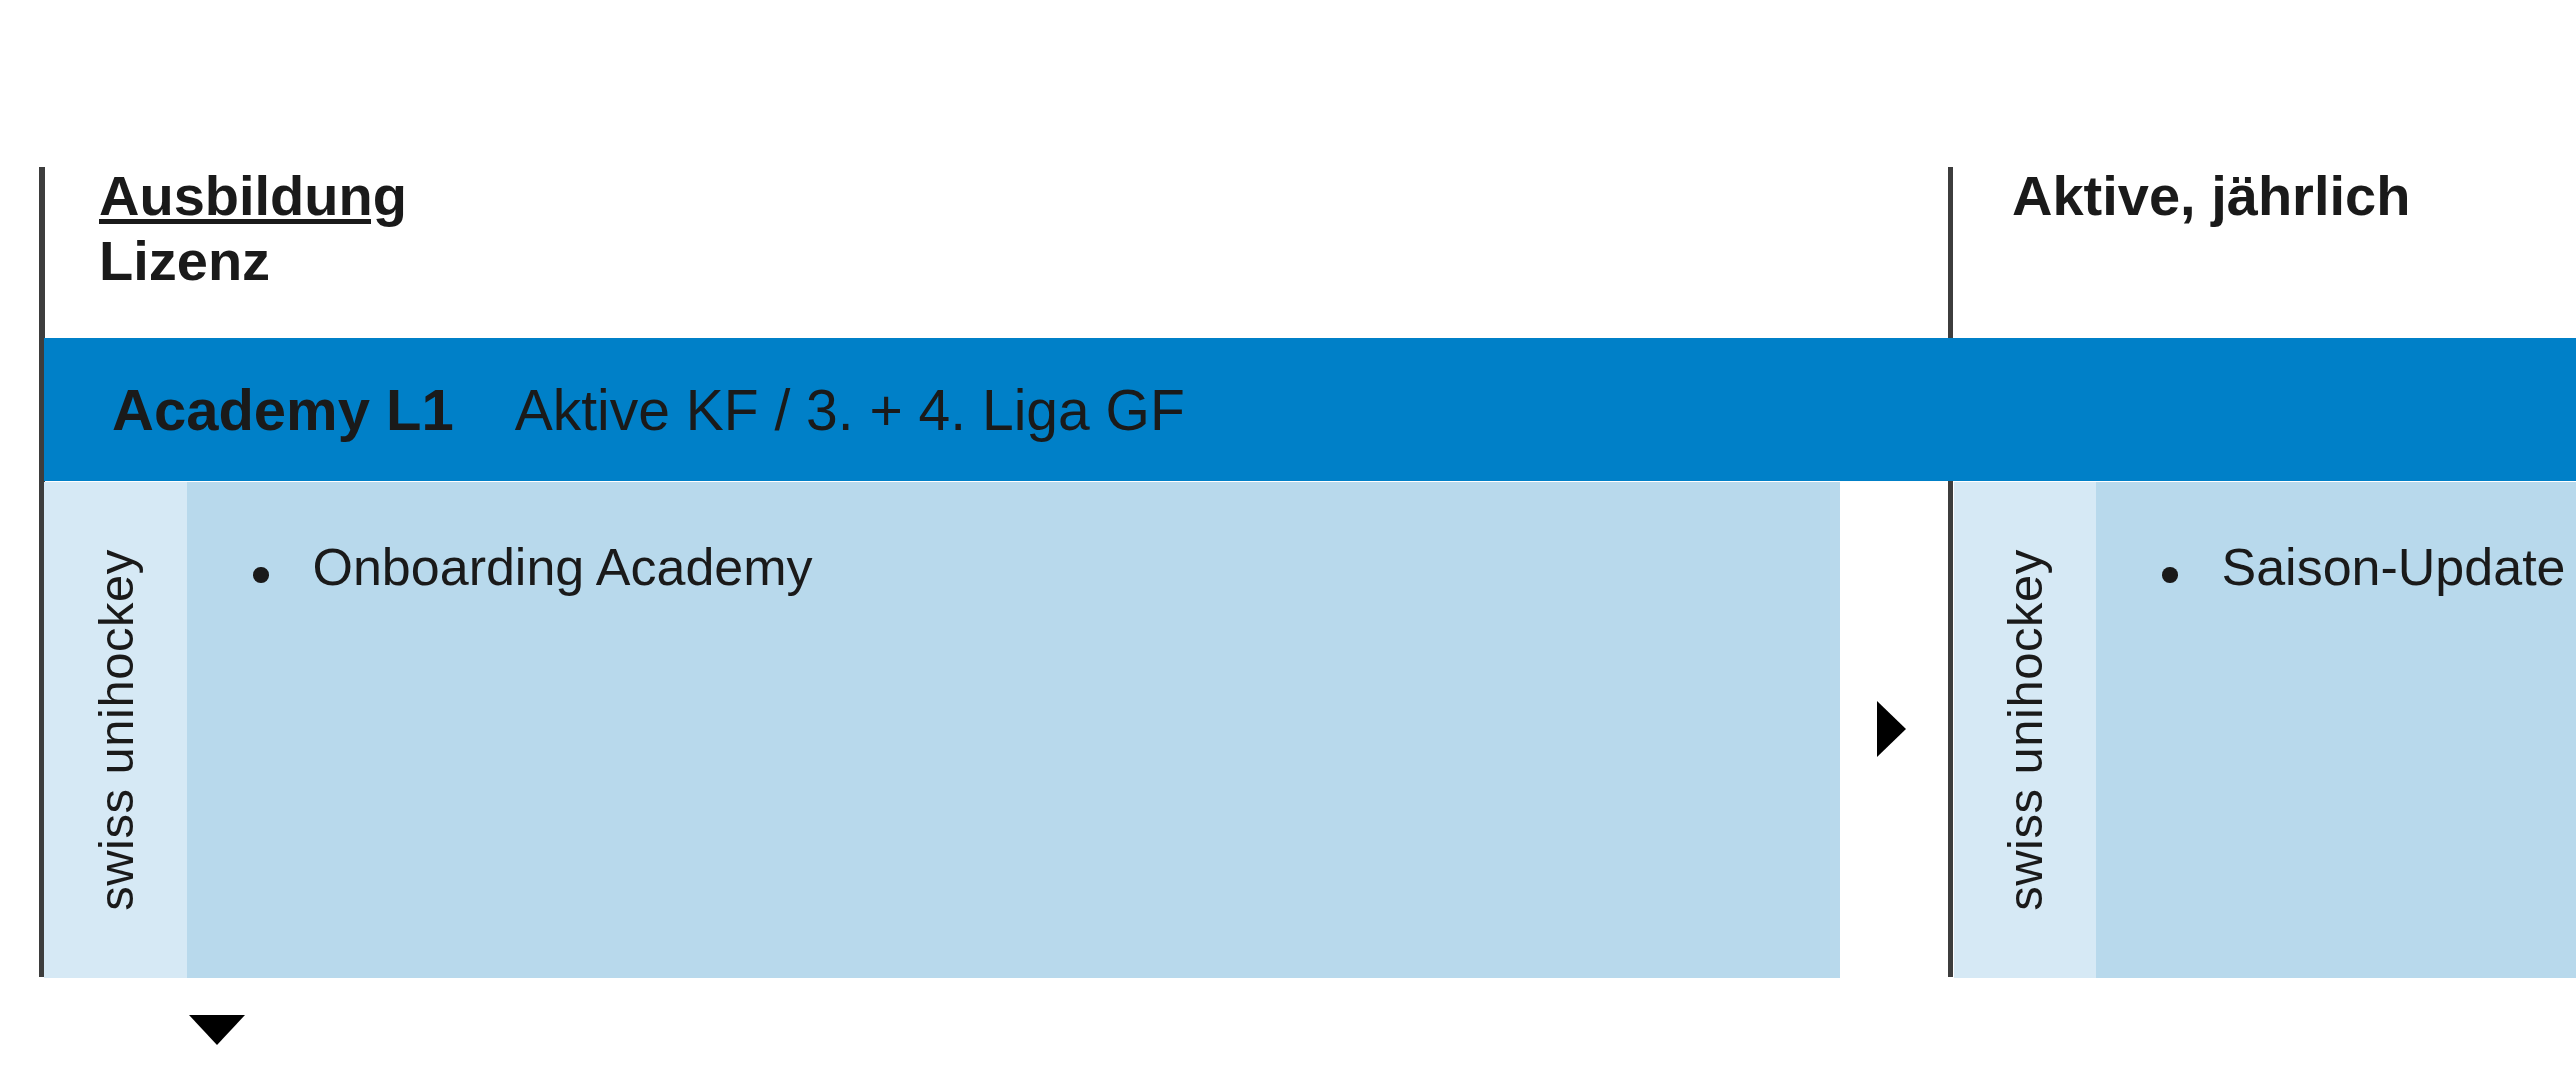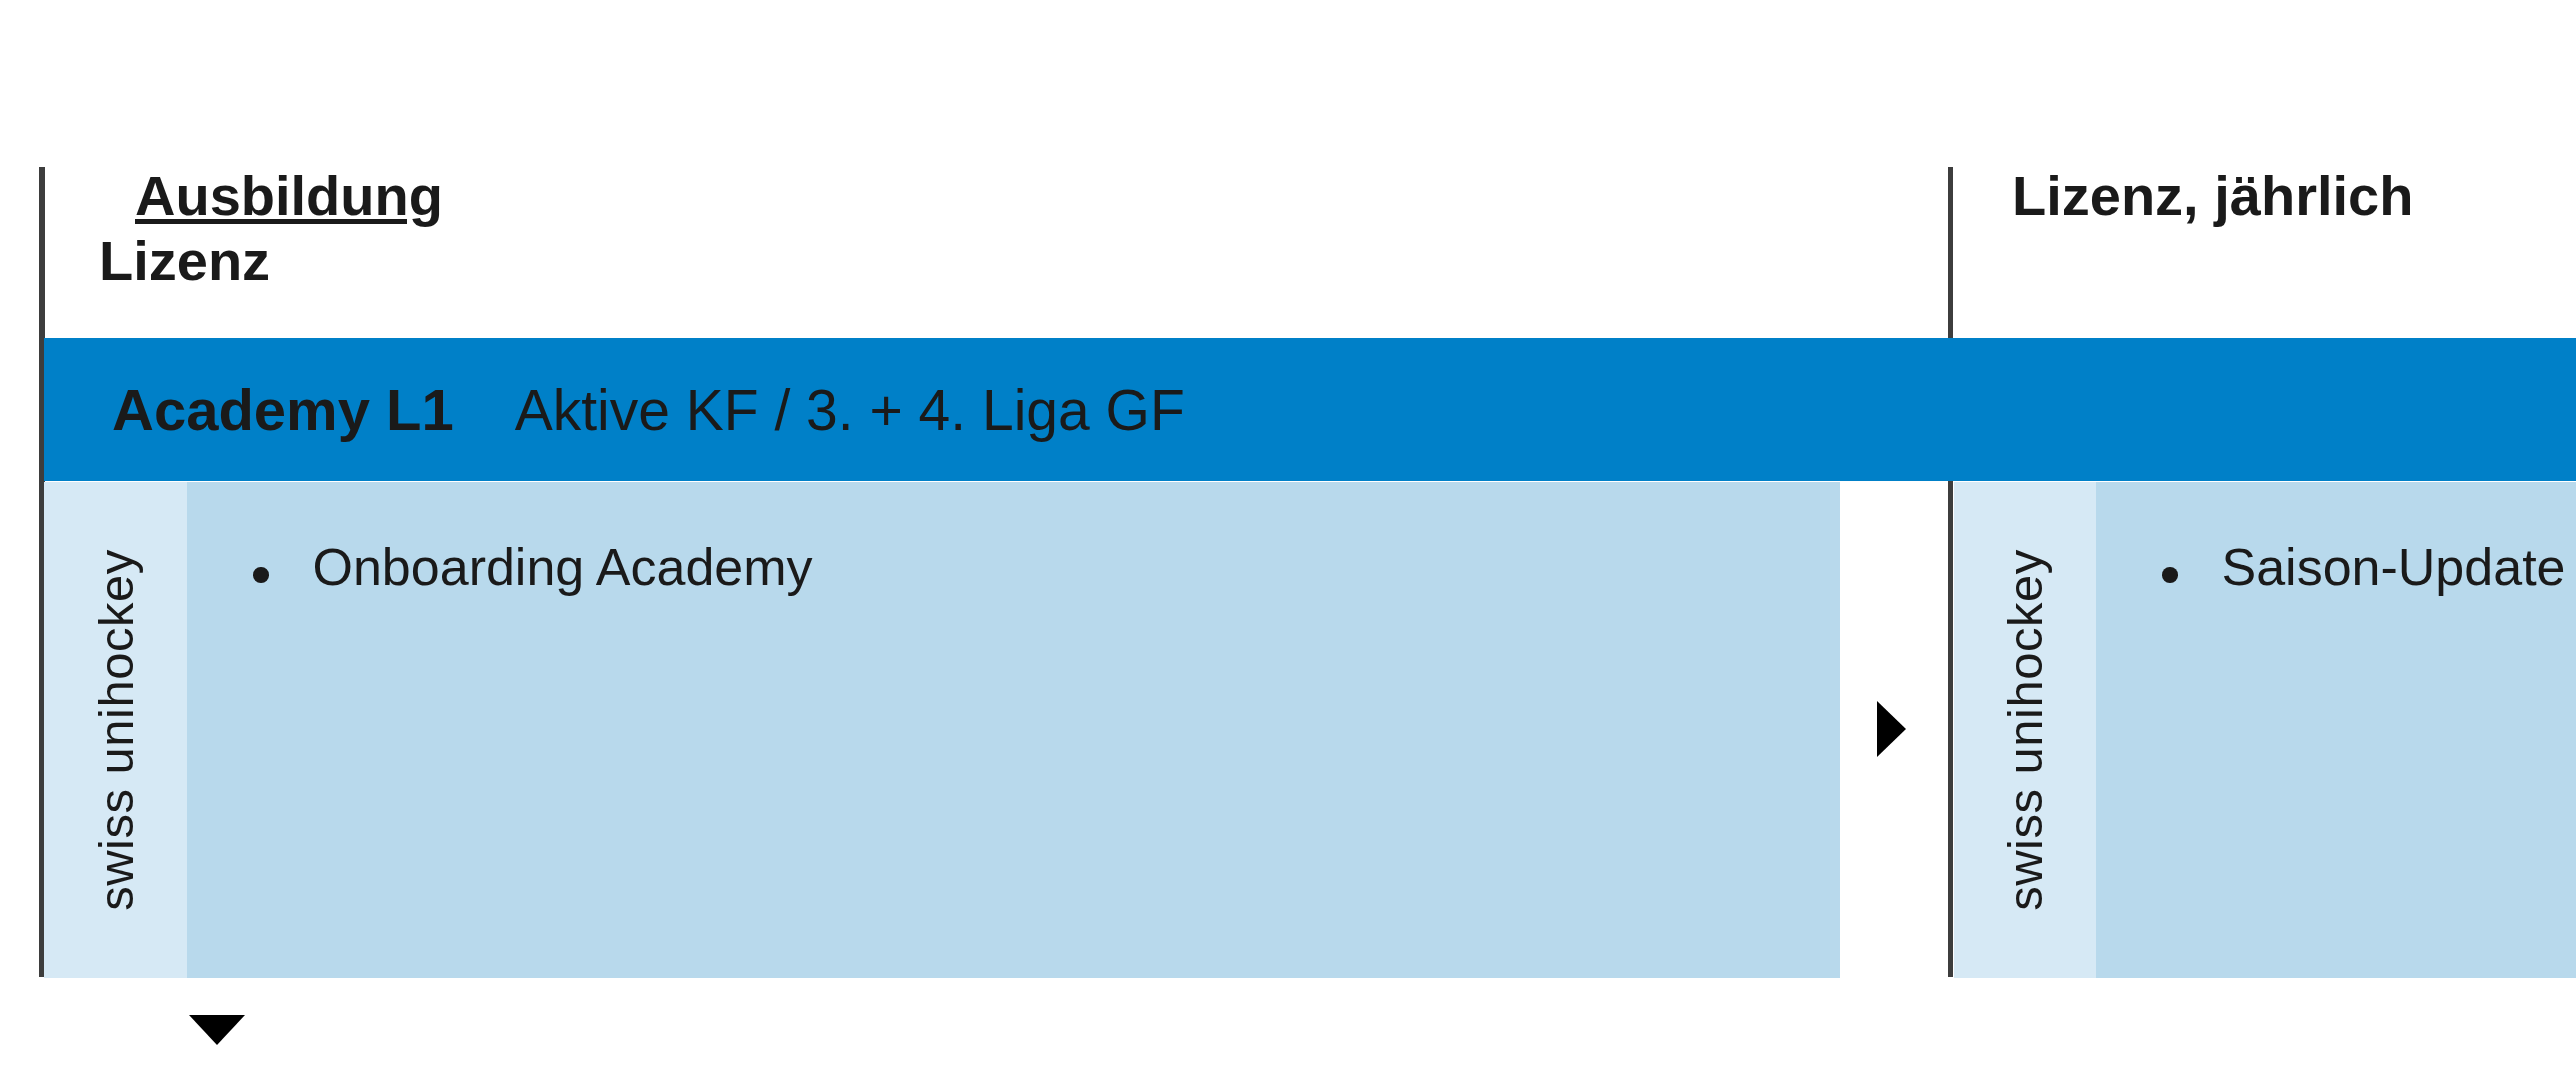--- a/index.html
+++ b/index.html
@@ -33,21 +33,20 @@
     line-height:65px;
     color:var(--text-dark);
     white-space:nowrap;
   }
   .heading-left{left:99px;top:163px;}
   .heading-right{left:2012px;top:163px;}
   .heading .title{
     text-decoration:underline;
     text-decoration-thickness:4.6px;
     text-underline-offset:4.1px;
-    margin-left:36px;
   }
   .license-bar{
     position:absolute;
     left:44px;top:338px;width:2616px;height:143px;
     background:var(--bar-blue);
     display:flex;align-items:center;
     padding-left:68px;
     white-space:nowrap;
   }
   .license-bar .license-label{
@@ -122,21 +121,21 @@
 
   <div class="vline vline-left"></div>
   <div class="vline vline-divider"></div>
 
   <div class="heading heading-left">
     <div class="title">Ausbildung</div>
     <div class="subtitle">Lizenz</div>
   </div>
 
   <div class="heading heading-right">
-    <div class="subtitle">Lizenz, jährlich</div>
+    <div class="subtitle">Aktive, jährlich</div>
   </div>
 
   <div class="license-bar">
     <span class="license-label">Academy L1</span>
     <span class="license-desc">Aktive KF / 3. + 4. Liga GF</span>
   </div>
 
   <div class="brand-col brand-col-1">
     <span class="vtext">swiss unihockey</span>
   </div>

